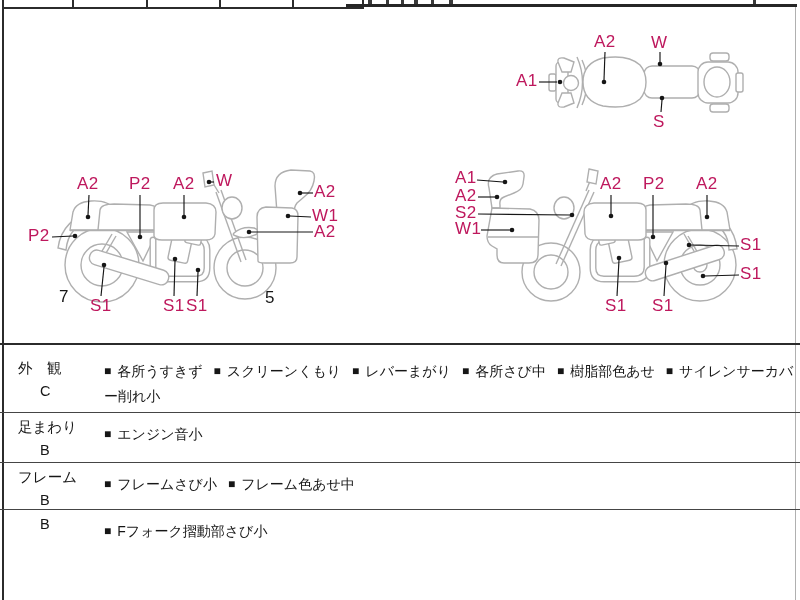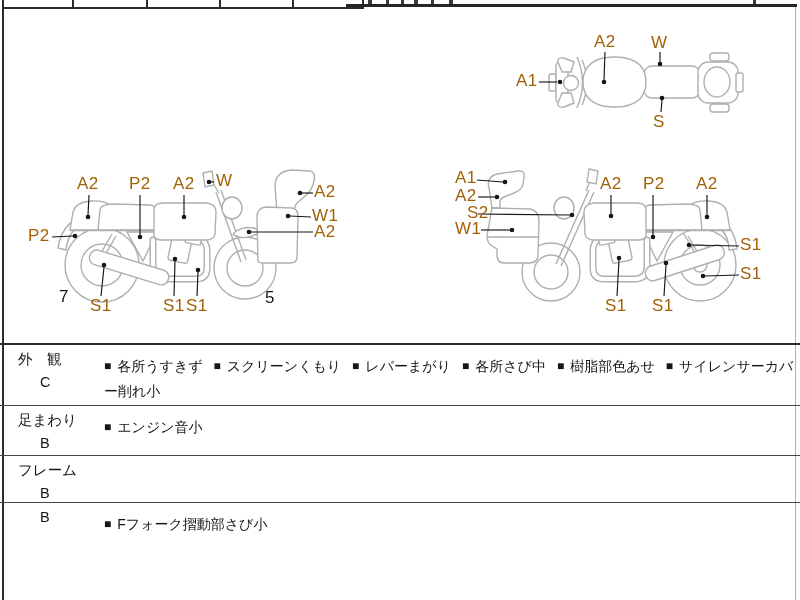--- a/index.html
+++ b/index.html
@@ -13,26 +13,26 @@
   .left-border{position:absolute;left:2px;top:0;width:1.8px;height:600px;background:#2b2b2b;}
   .right-border{position:absolute;left:795px;top:4px;width:1.3px;height:596px;background:#b0b0b0;}
   
   svg.diag{position:absolute;left:0;top:0;}
   .gs{stroke:#afafaf;stroke-width:1.4;fill:#fff;}
   .gl{stroke:#afafaf;stroke-width:1.4;fill:none;}
   .pipe1{stroke:#afafaf;stroke-width:7;fill:none;stroke-linecap:round;}
   .pipe2{stroke:#fff;stroke-width:4.2;fill:none;stroke-linecap:round;}
   .ll{stroke:#161616;stroke-width:1.15px;}
   .dot{fill:#161616;}
-  .dlabel{position:absolute;font-size:17px;line-height:18px;letter-spacing:.5px;color:#a16207;white-space:nowrap;}
+  .dlabel{position:absolute;font-size:17px;line-height:18px;letter-spacing:.5px;color:#be185d;white-space:nowrap;}
   .dnum{position:absolute;font-size:17px;line-height:18px;color:#161616;}
   
   .ctable{position:absolute;left:0;top:343px;width:800px;border-top:2.5px solid #2b2b2b;}
   .crow{display:flex;border-bottom:1px solid #454545;box-sizing:border-box;}
-  .crow:nth-of-type(1){height:61px;}
+  .crow:nth-of-type(1){height:68px;align-items:center;}
   .crow:nth-of-type(2){height:50px;}
   .crow:nth-of-type(3){height:47px;justify-content:space-between;}
   .crow:nth-of-type(4){height:80px;border-bottom:none;}
   .clabel{flex:0 0 104px;box-sizing:border-box;padding:3px 0 0 18px;font-size:14.5px;line-height:23px;}
   .cgrade{margin-left:22px;}
   .citems{flex:1;box-sizing:border-box;padding:9px 6px 0 0;font-size:14px;line-height:24px;word-break:break-all;}
   .citem{margin-right:11px;}
   .cbullet{font-size:12px;margin-right:6px;position:relative;top:-1px;}
 </style>
 </head>
@@ -206,21 +206,21 @@
 <div class="dlabel" style="left:314px;top:223px">A2</div>
 <div class="dlabel" style="left:28px;top:227px">P2</div>
 <div class="dlabel" style="left:90px;top:297px">S1</div>
 <div class="dlabel" style="left:163px;top:297px">S1</div>
 <div class="dlabel" style="left:186px;top:297px">S1</div>
 <div class="dnum" style="left:59px;top:288px">7</div>
 <div class="dnum" style="left:265px;top:289px">5</div>
 
 <div class="dlabel" style="left:455px;top:169px">A1</div>
 <div class="dlabel" style="left:455px;top:187px">A2</div>
-<div class="dlabel" style="left:467px;top:204px">S2</div>
+<div class="dlabel" style="left:455px;top:204px">S2</div>
 <div class="dlabel" style="left:455px;top:220px">W1</div>
 <div class="dlabel" style="left:600px;top:175px">A2</div>
 <div class="dlabel" style="left:643px;top:175px">P2</div>
 <div class="dlabel" style="left:696px;top:175px">A2</div>
 <div class="dlabel" style="left:740px;top:236px">S1</div>
 <div class="dlabel" style="left:740px;top:265px">S1</div>
 <div class="dlabel" style="left:605px;top:297px">S1</div>
 <div class="dlabel" style="left:652px;top:297px">S1</div>
 
 <div class="ctable">
@@ -238,20 +238,21 @@
       <div class="cgrade">B</div>
     </div>
     <div class="citems"><span class="citem"><span class="cbullet">■</span>エンジン音小</span></div>
   </div>
 
   <div class="crow">
     <div class="clabel">
       <div class="ccat">フレーム</div>
       <div class="cgrade">B</div>
     </div>
+    <div class="citems"><span class="citem"><span class="cbullet">■</span>フレームさび小</span><span class="citem"><span class="cbullet">■</span>フレーム色あせ中</span></div>
   </div>
 
   <div class="crow">
     <div class="clabel">
       <div class="cgrade">B</div>
     </div>
     <div class="citems"><span class="citem"><span class="cbullet">■</span>Fフォーク摺動部さび小</span></div>
   </div>
 </div>
 

